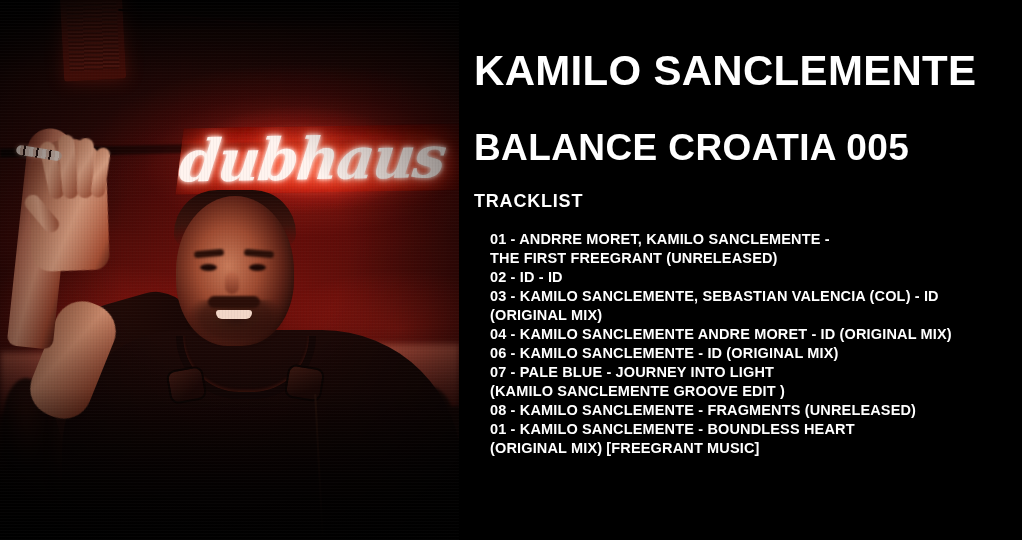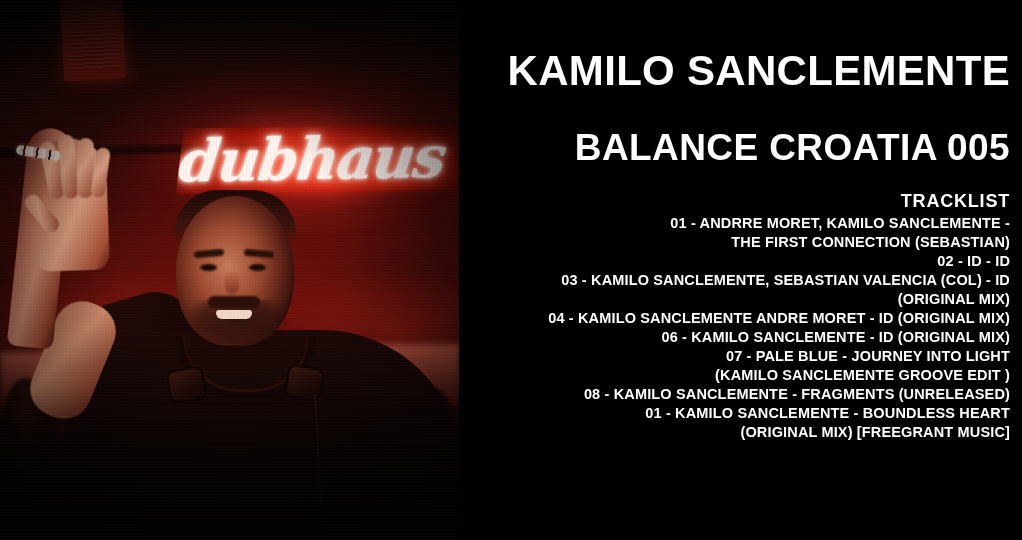--- a/index.html
+++ b/index.html
@@ -318,21 +318,21 @@
     background: #000;
   }
 
   
   .text-pane {
     position: relative;
     flex: 1 1 auto;
     height: 540px;
     background: #000000;
     color: #ffffff;
-    text-align: right;
+    text-align: left;
     padding: 0 12px;
     box-sizing: border-box;
   }
   .artist-name {
     margin: 0;
     padding-top: 49px;
     font-size: 42px;
     font-weight: bold;
     letter-spacing: 0.3px;
     line-height: 44px;
@@ -361,21 +361,21 @@
     margin: 0;
     padding-top: 26px;
     font-size: 18px;
     font-weight: bold;
     letter-spacing: 0.8px;
     line-height: 22px;
     color: #ffffff;
   }
   .tracklist {
     list-style: none;
-    margin: 0;
+    margin: 16px;
     padding: 2px 0 0 0;
   }
   .track-item {
     font-size: 14.5px;
     font-weight: bold;
     letter-spacing: 0.15px;
     line-height: 19px;
     color: #ffffff;
   }
 </style>
@@ -440,21 +440,21 @@
     <div class="grain"></div>
     <div class="photo-edge-right"></div>
   </div>
 
   <div class="text-pane">
     <h1 class="artist-name">KAMILO SANCLEMENTE</h1>
     <h2 class="release-title">BALANCE CROATIA 005</h2>
     <div class="tracklist-heading">TRACKLIST</div>
     <ul class="tracklist">
       <li class="track-item">01 - ANDRRE MORET, KAMILO SANCLEMENTE -</li>
-      <li class="track-item">THE FIRST CONNECTION (SEBASTIAN)</li>
+      <li class="track-item">THE FIRST FREEGRANT (UNRELEASED)</li>
       <li class="track-item">02 - ID - ID</li>
       <li class="track-item">03 - KAMILO SANCLEMENTE, SEBASTIAN VALENCIA (COL) - ID</li>
       <li class="track-item">(ORIGINAL MIX)</li>
       <li class="track-item">04 - KAMILO SANCLEMENTE ANDRE MORET - ID (ORIGINAL MIX)</li>
       <li class="track-item">06 - KAMILO SANCLEMENTE - ID (ORIGINAL MIX)</li>
       <li class="track-item">07 - PALE BLUE - JOURNEY INTO LIGHT</li>
       <li class="track-item">(KAMILO SANCLEMENTE GROOVE EDIT )</li>
       <li class="track-item">08 - KAMILO SANCLEMENTE - FRAGMENTS (UNRELEASED)</li>
       <li class="track-item">01 - KAMILO SANCLEMENTE - BOUNDLESS HEART</li>
       <li class="track-item">(ORIGINAL MIX) [FREEGRANT MUSIC]</li>

